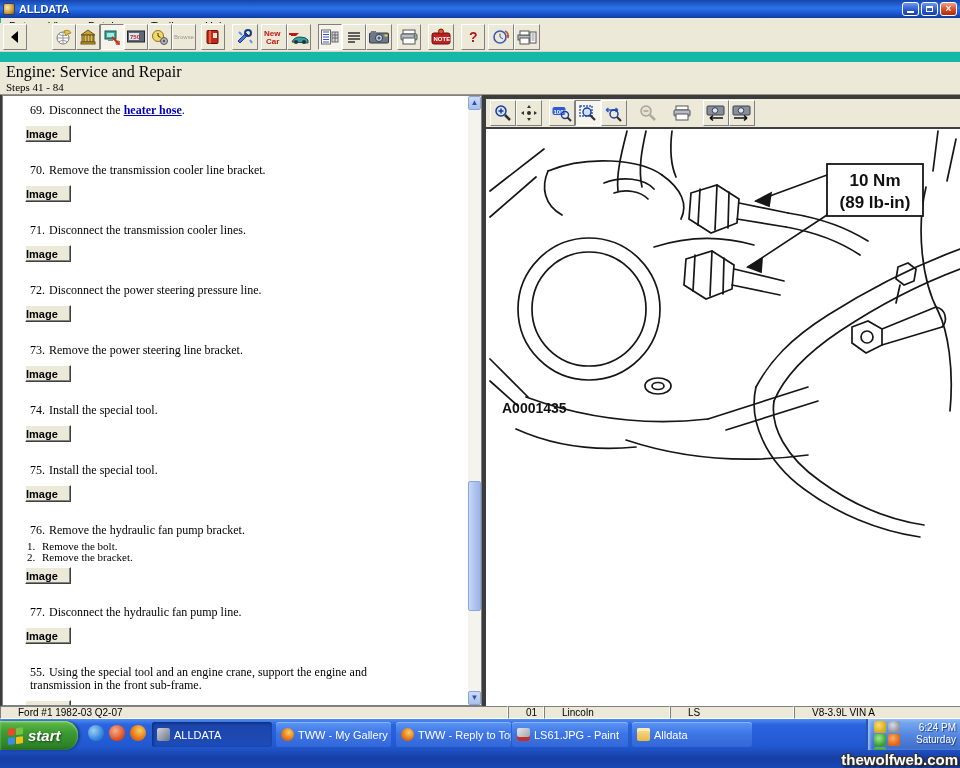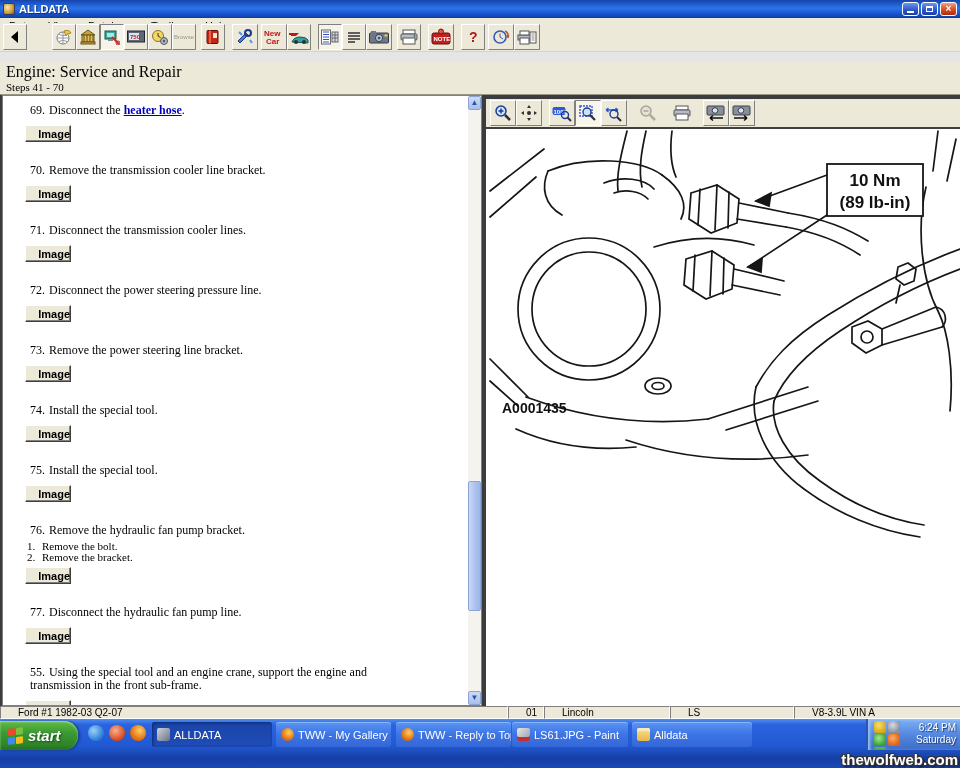--- a/index.html
+++ b/index.html
@@ -1,18 +1,18 @@
 <!DOCTYPE html>
 <html><head>
 <meta charset="utf-8">
 <style>
   html,body{margin:0;padding:0;}
   *{box-sizing:border-box;}
   body{font-family:"Liberation Sans",sans-serif;}
-  .screen{position:relative;width:960px;height:768px;background:#e5e5e5;overflow:hidden;}
+  .screen{position:relative;width:960px;height:768px;background:#14b8a6;overflow:hidden;}
 
   
   .titlebar{position:absolute;left:0;top:0;width:960px;height:18px;
     background:linear-gradient(to bottom,#1644ad 0%,#2a74e8 45%,#1e5ad7 70%,#0d3d9e 100%);
     display:flex;align-items:center;padding:0 3px;}
   .titlebar .appicon{width:12px;height:12px;margin-right:4px;border-radius:2px;
     background:radial-gradient(circle at 35% 35%,#ffe9a8,#c89b3c 60%,#7a5a18);border:1px solid #3a3a5a;}
   .titlebar .title{color:#fff;font-weight:bold;font-size:11px;text-shadow:1px 1px 1px #0a2a7a;flex:1;}
   .winbtn{width:17px;height:14px;margin-left:2px;border-radius:3px;border:1px solid #fff;
     display:flex;align-items:center;justify-content:center;color:#fff;font-size:10px;line-height:10px;
@@ -48,21 +48,21 @@
   .steps-area{position:absolute;left:0;top:0;width:466px;height:609px;overflow:hidden;
     padding:8px 0 0 0;font-family:"Liberation Serif",serif;font-size:12px;color:#000;}
   .step-row{padding-left:27px;line-height:13px;margin-bottom:8px;max-width:400px;}
   .step-row .num{display:inline-block;width:19px;}
   .step-row .txt a{color:#0000bb;font-weight:bold;}
   .substep{padding-left:24px;line-height:11px;font-size:11px;margin-top:-4px;margin-bottom:4px;}
   .substep .num{display:inline-block;width:15px;}
   .image-btn{display:block;margin:0 0 22px 22px;width:46px;height:17px;
     background:#ece9d8;border:1px solid;border-color:#fff #404040 #404040 #fff;
     box-shadow:inset -1px -1px 0 #808080;font-family:"Liberation Sans",sans-serif;
-    font-size:11px;font-weight:bold;color:#000;line-height:14px;text-align:right;padding:0;}
+    font-size:11px;font-weight:bold;color:#000;line-height:14px;text-align:left;padding:0;}
   
   .vscroll{position:absolute;right:0;top:0;width:13px;height:609px;background:#f4f3ee;}
   .vscroll .arrow{position:absolute;left:0;width:13px;height:14px;border-radius:2px;
     background:linear-gradient(to bottom,#cfdbf5,#a8c0ea);border:1px solid #8aa4d8;
     color:#2a52a8;font-size:8px;line-height:12px;text-align:center;}
   .vscroll .arrow.up{top:0;}
   .vscroll .arrow.down{bottom:0;}
   .vscroll .thumb{position:absolute;left:0;top:385px;width:13px;height:130px;border-radius:2px;
     background:linear-gradient(to right,#cdd8f4,#aec4f0 50%,#9cb4e8);border:1px solid #8aa4d8;}
 
@@ -283,21 +283,21 @@
           <rect x="3" y="2" width="9" height="4" fill="#fff" stroke="#555"></rect>
           <rect x="3" y="9" width="9" height="6" fill="#fff" stroke="#555"></rect>
           <rect x="13" y="3" width="6" height="11" fill="#fff" stroke="#555"></rect>
           <path d="M14.5,5 h3 M14.5,7 h3 M14.5,9 h3 M14.5,11 h3" stroke="#888"></path>
         </svg>
     </div>
   </div>
 
   <div class="header">
     <div class="h-title">Engine:  Service and Repair</div>
-    <div class="h-sub">Steps 41 - 70</div>
+    <div class="h-sub">Steps 41 - 84</div>
   </div>
 
   <div class="content">
 
     <div class="left-panel">
       <div class="steps-area" id="steps-area">
           <div class="step">
             <div class="step-row"><span class="num">69.</span><span class="txt">Disconnect the <a href="#">heater hose</a>.</span></div>
             <button class="image-btn">Image</button>
           </div>

